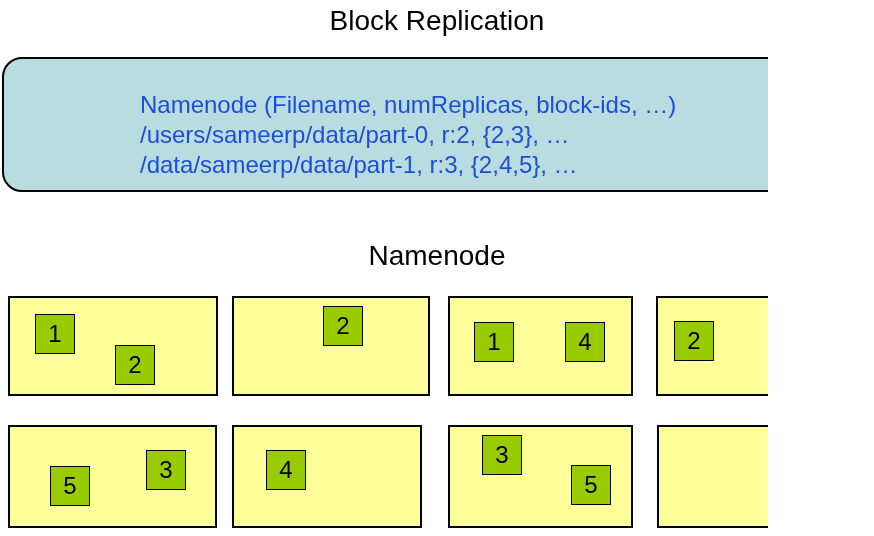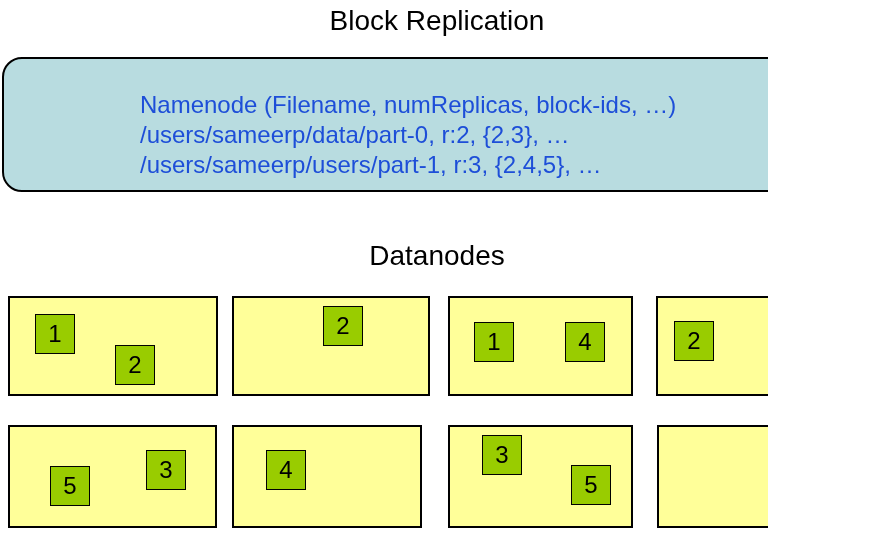--- a/index.html
+++ b/index.html
@@ -71,25 +71,25 @@
 <body>
 
 <div class="canvas">
 
   <div class="heading" id="diagram-title">Block Replication</div>
 
   <div class="namenode-box">
     <div class="nn-lines">
       <div>Namenode (Filename, numReplicas, block-ids, …)</div>
       <div>/users/sameerp/data/part-0, r:2, {2,3}, …</div>
-      <div>/users/sameerp/users/part-1, r:3, {2,4,5}, …</div>
+      <div>/data/sameerp/data/part-1, r:3, {2,4,5}, …</div>
     </div>
   </div>
 
-  <div class="heading" id="datanodes-label">Datanodes</div>
+  <div class="heading" id="datanodes-label">Namenode</div>
 
   <div class="dn" id="dn0" style="left:8px;   top:296px; width:210px; height:100px">
       <div class="blk" style="left: 25px; top: 16px;">1</div>
       <div class="blk" style="left: 105px; top: 47px;">2</div>
     </div>
   <div class="dn" id="dn1" style="left:232px; top:296px; width:198px; height:100px">
       <div class="blk" style="left: 89px; top: 8px;">2</div>
     </div>
   <div class="dn" id="dn2" style="left:448px; top:296px; width:185px; height:100px">
       <div class="blk" style="left: 24px; top: 24px;">1</div>

